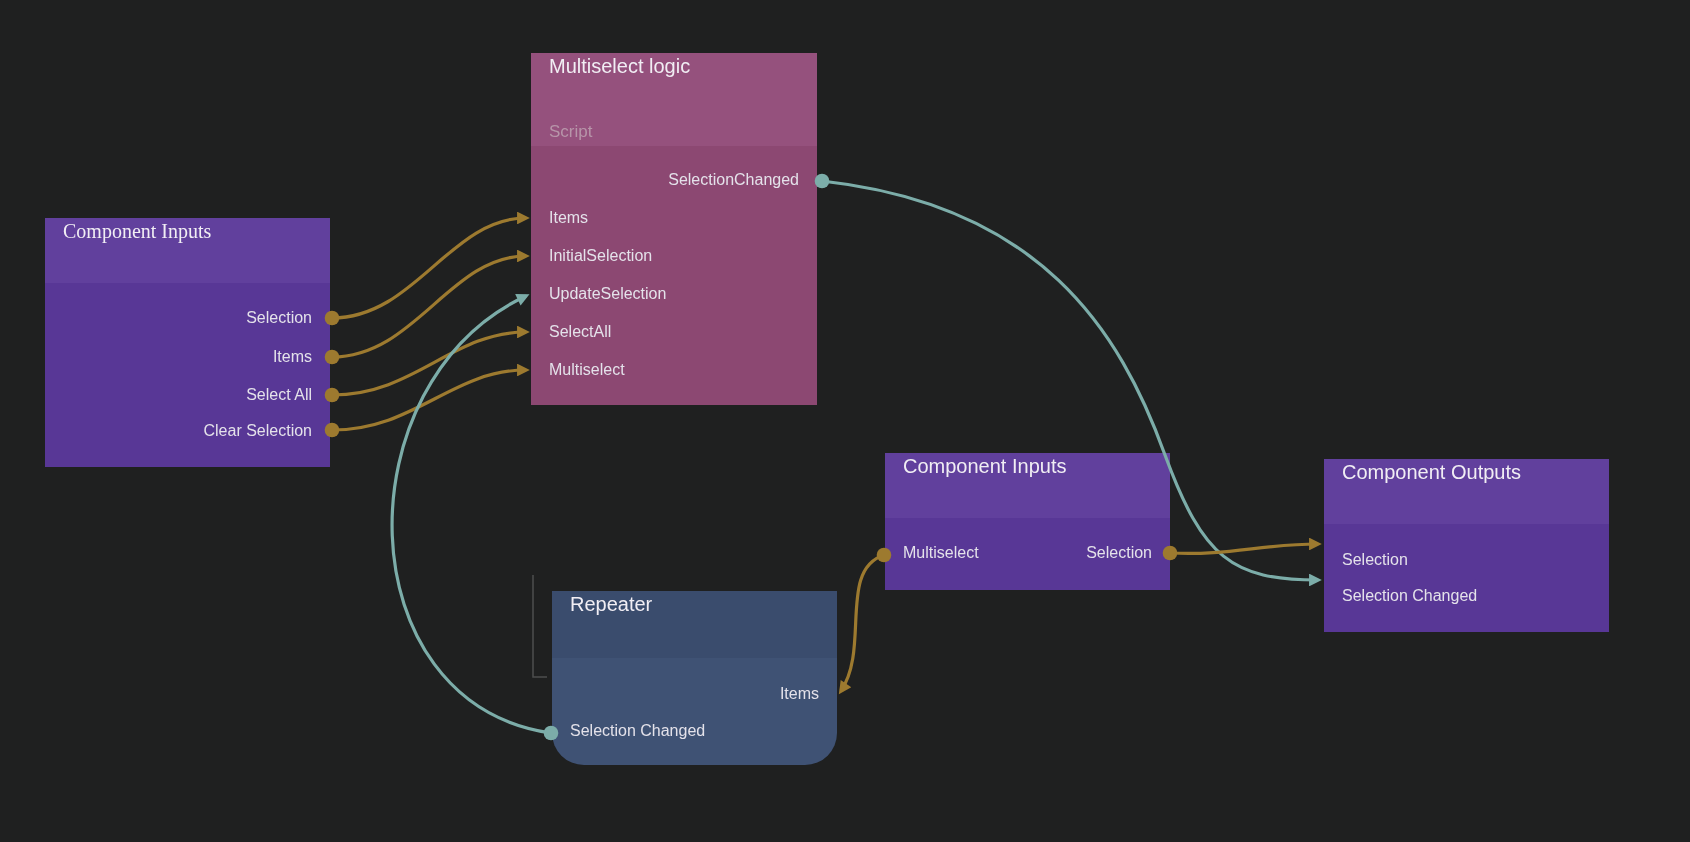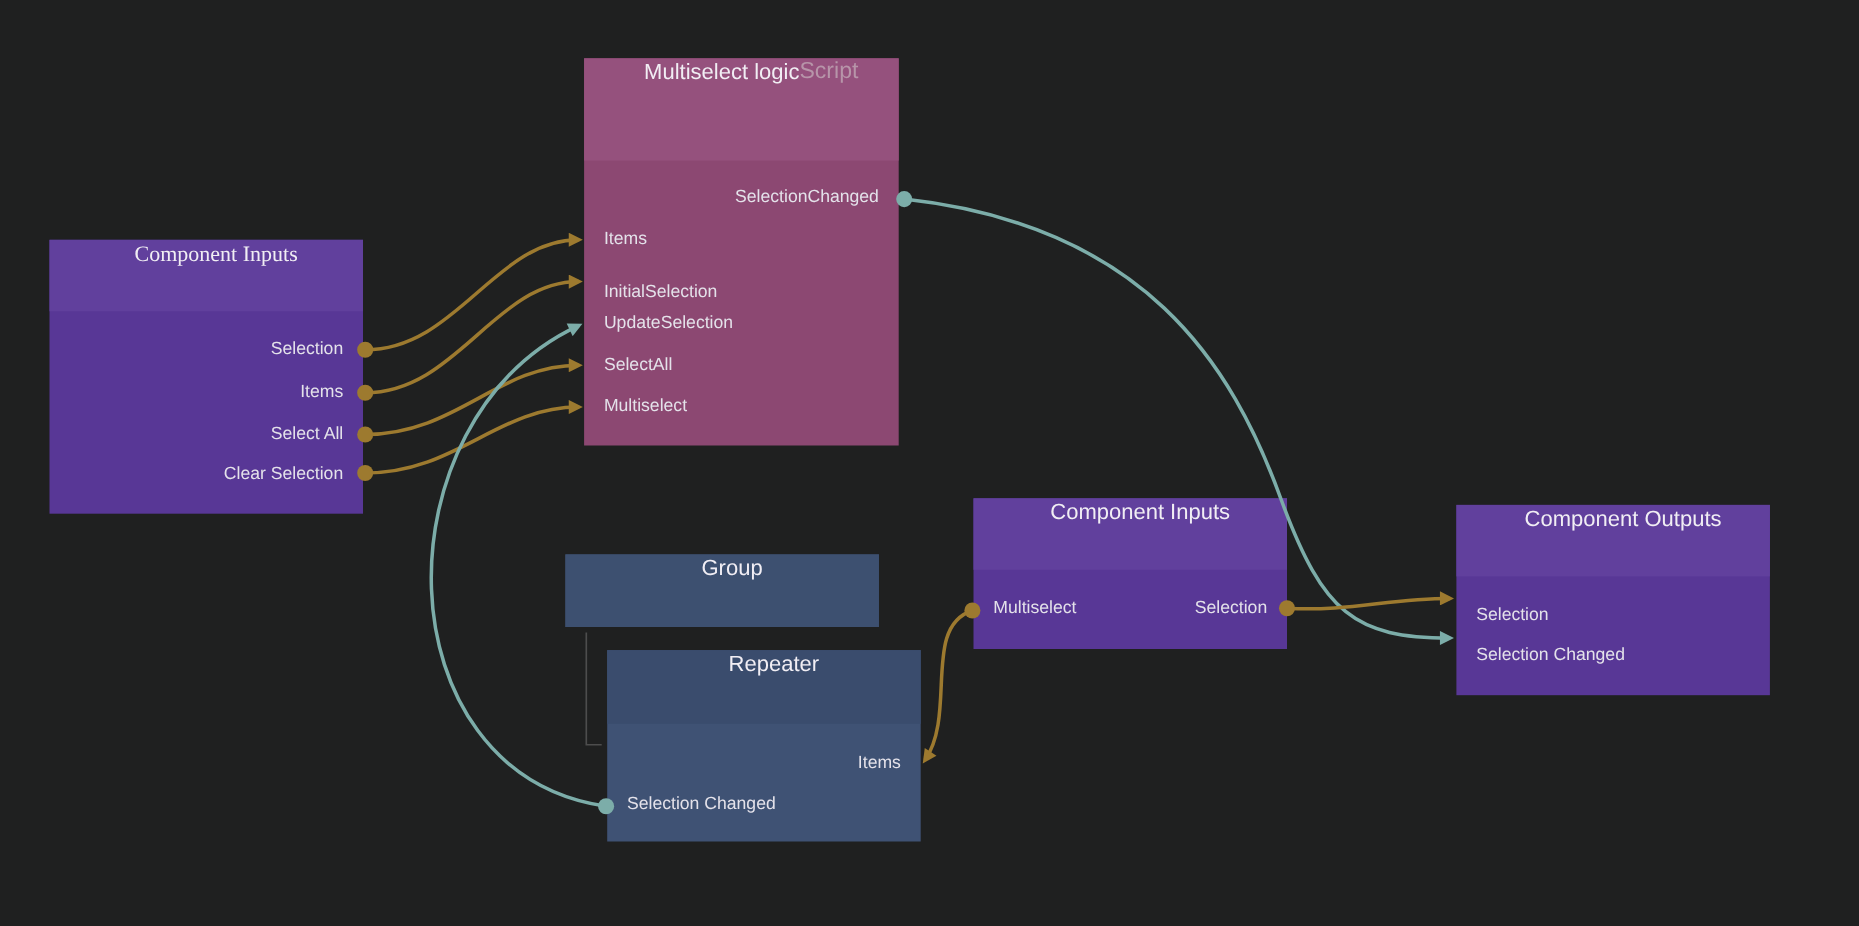--- a/index.html
+++ b/index.html
@@ -14,35 +14,35 @@
   }
   .node{
     position:absolute;
     box-sizing:border-box;
   }
   .node-header{
     position:absolute;
     left:0;right:0;top:0;
     box-sizing:border-box;
     display:flex;
-    flex-direction:row;
-    justify-content:center;
+    flex-direction:column;
     padding-left:18px;
   }
   .node-title{
     font-size:20px;
     color:#f1eef4;
     line-height:26px;
     white-space:nowrap;
   }
   .node-subtitle{
-    font-size:21px;
+    font-size:17px;
     color:#b795a9;
     line-height:23px;
     white-space:nowrap;
+    margin-top:41px;
   }
   .port{
     position:absolute;
     height:38px;
     display:flex;
     align-items:center;
     font-size:16px;
     color:#e4e2ea;
     white-space:nowrap;
   }
@@ -62,21 +62,21 @@
       <div class="node-header" style="height: 93px; background: rgb(149, 81, 125);">
         <div class="node-title">Multiselect logic</div>
         <div class="node-subtitle">Script</div>
       </div>
       <div class="port right" style="top: 108px;">
         <span>SelectionChanged</span>
       </div>
       <div class="port left" style="top: 146px;">
         <span>Items</span>
       </div>
-      <div class="port left" style="top: 184px; align-items: flex-end;">
+      <div class="port left" style="top: 184px;">
         <span>InitialSelection</span>
       </div>
       <div class="port left" style="top: 222px;">
         <span>UpdateSelection</span>
       </div>
       <div class="port left" style="top: 260px;">
         <span>SelectAll</span>
       </div>
       <div class="port left" style="top: 298px;">
         <span>Multiselect</span>
@@ -92,26 +92,21 @@
       <div class="port right" style="top: 120px;">
         <span>Items</span>
       </div>
       <div class="port right" style="top: 158px;">
         <span>Select All</span>
       </div>
       <div class="port right" style="top: 194px;">
         <span>Clear Selection</span>
       </div>
     </div>
-    <div class="node" style="left: 514px; top: 504px; width: 285px; height: 66px; background: rgb(61, 80, 112);">
-      <div class="node-header" style="height: 66px; background: rgb(61, 80, 112);">
-        <div class="node-title">Group</div>
-      </div>
-    </div>
-    <div class="node" style="left: 552px; top: 591px; width: 285px; height: 174px; background: rgb(63, 82, 116);">
+    <div class="node" style="left: 552px; top: 591px; width: 285px; height: 174px; background: rgb(63, 82, 116); border-radius: 32px;">
       <div class="node-header" style="height: 67px; background: rgb(58, 76, 109);">
         <div class="node-title">Repeater</div>
       </div>
       <div class="port right" style="top: 84px;">
         <span>Items</span>
       </div>
       <div class="port left" style="top: 121px;">
         <span>Selection Changed</span>
       </div>
     </div>

